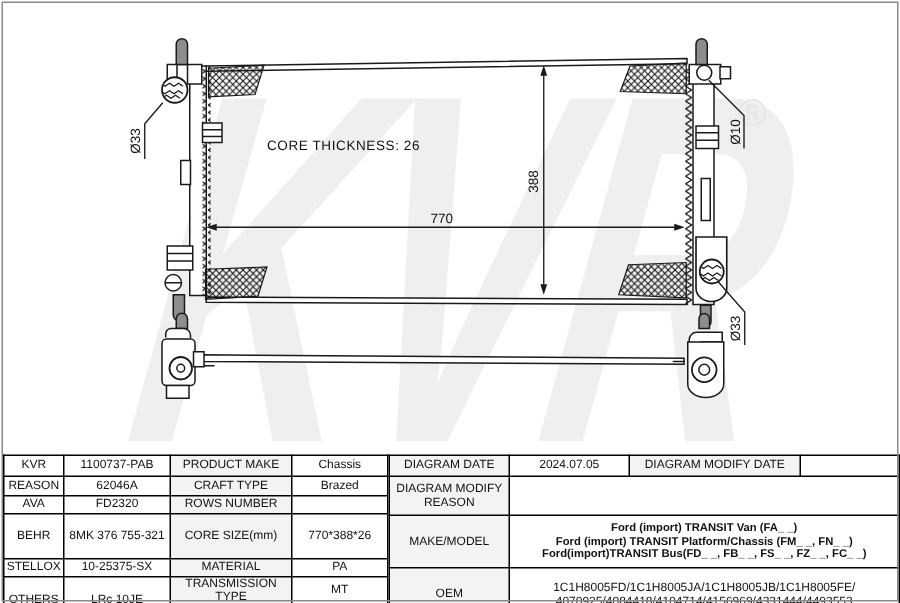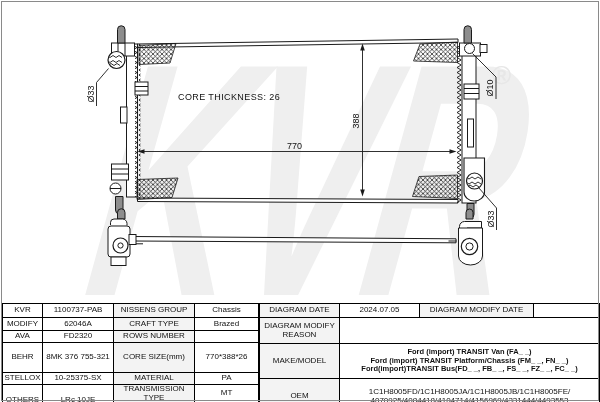--- a/index.html
+++ b/index.html
@@ -141,25 +141,25 @@
       <colgroup>
           <col style="width:40px">
           <col style="width:71px">
           <col style="width:81px">
           <col style="width:64px">
         </colgroup>
       <tbody>
           <tr style="height:14px">
         <td>KVR</td>
         <td>1100737-PAB</td>
-        <td class="lbl">NISSENS GROUP</td>
+        <td class="lbl">PRODUCT MAKE</td>
         <td>Chassis</td>
       </tr>
       <tr style="height:13px">
-        <td>MODIFY</td>
+        <td>REASON</td>
         <td>62046A</td>
         <td class="lbl">CRAFT TYPE</td>
         <td>Brazed</td>
       </tr>
       <tr style="height:12px">
         <td>AVA</td>
         <td>FD2320</td>
         <td class="lbl">ROWS NUMBER</td>
         <td></td>
       </tr>

